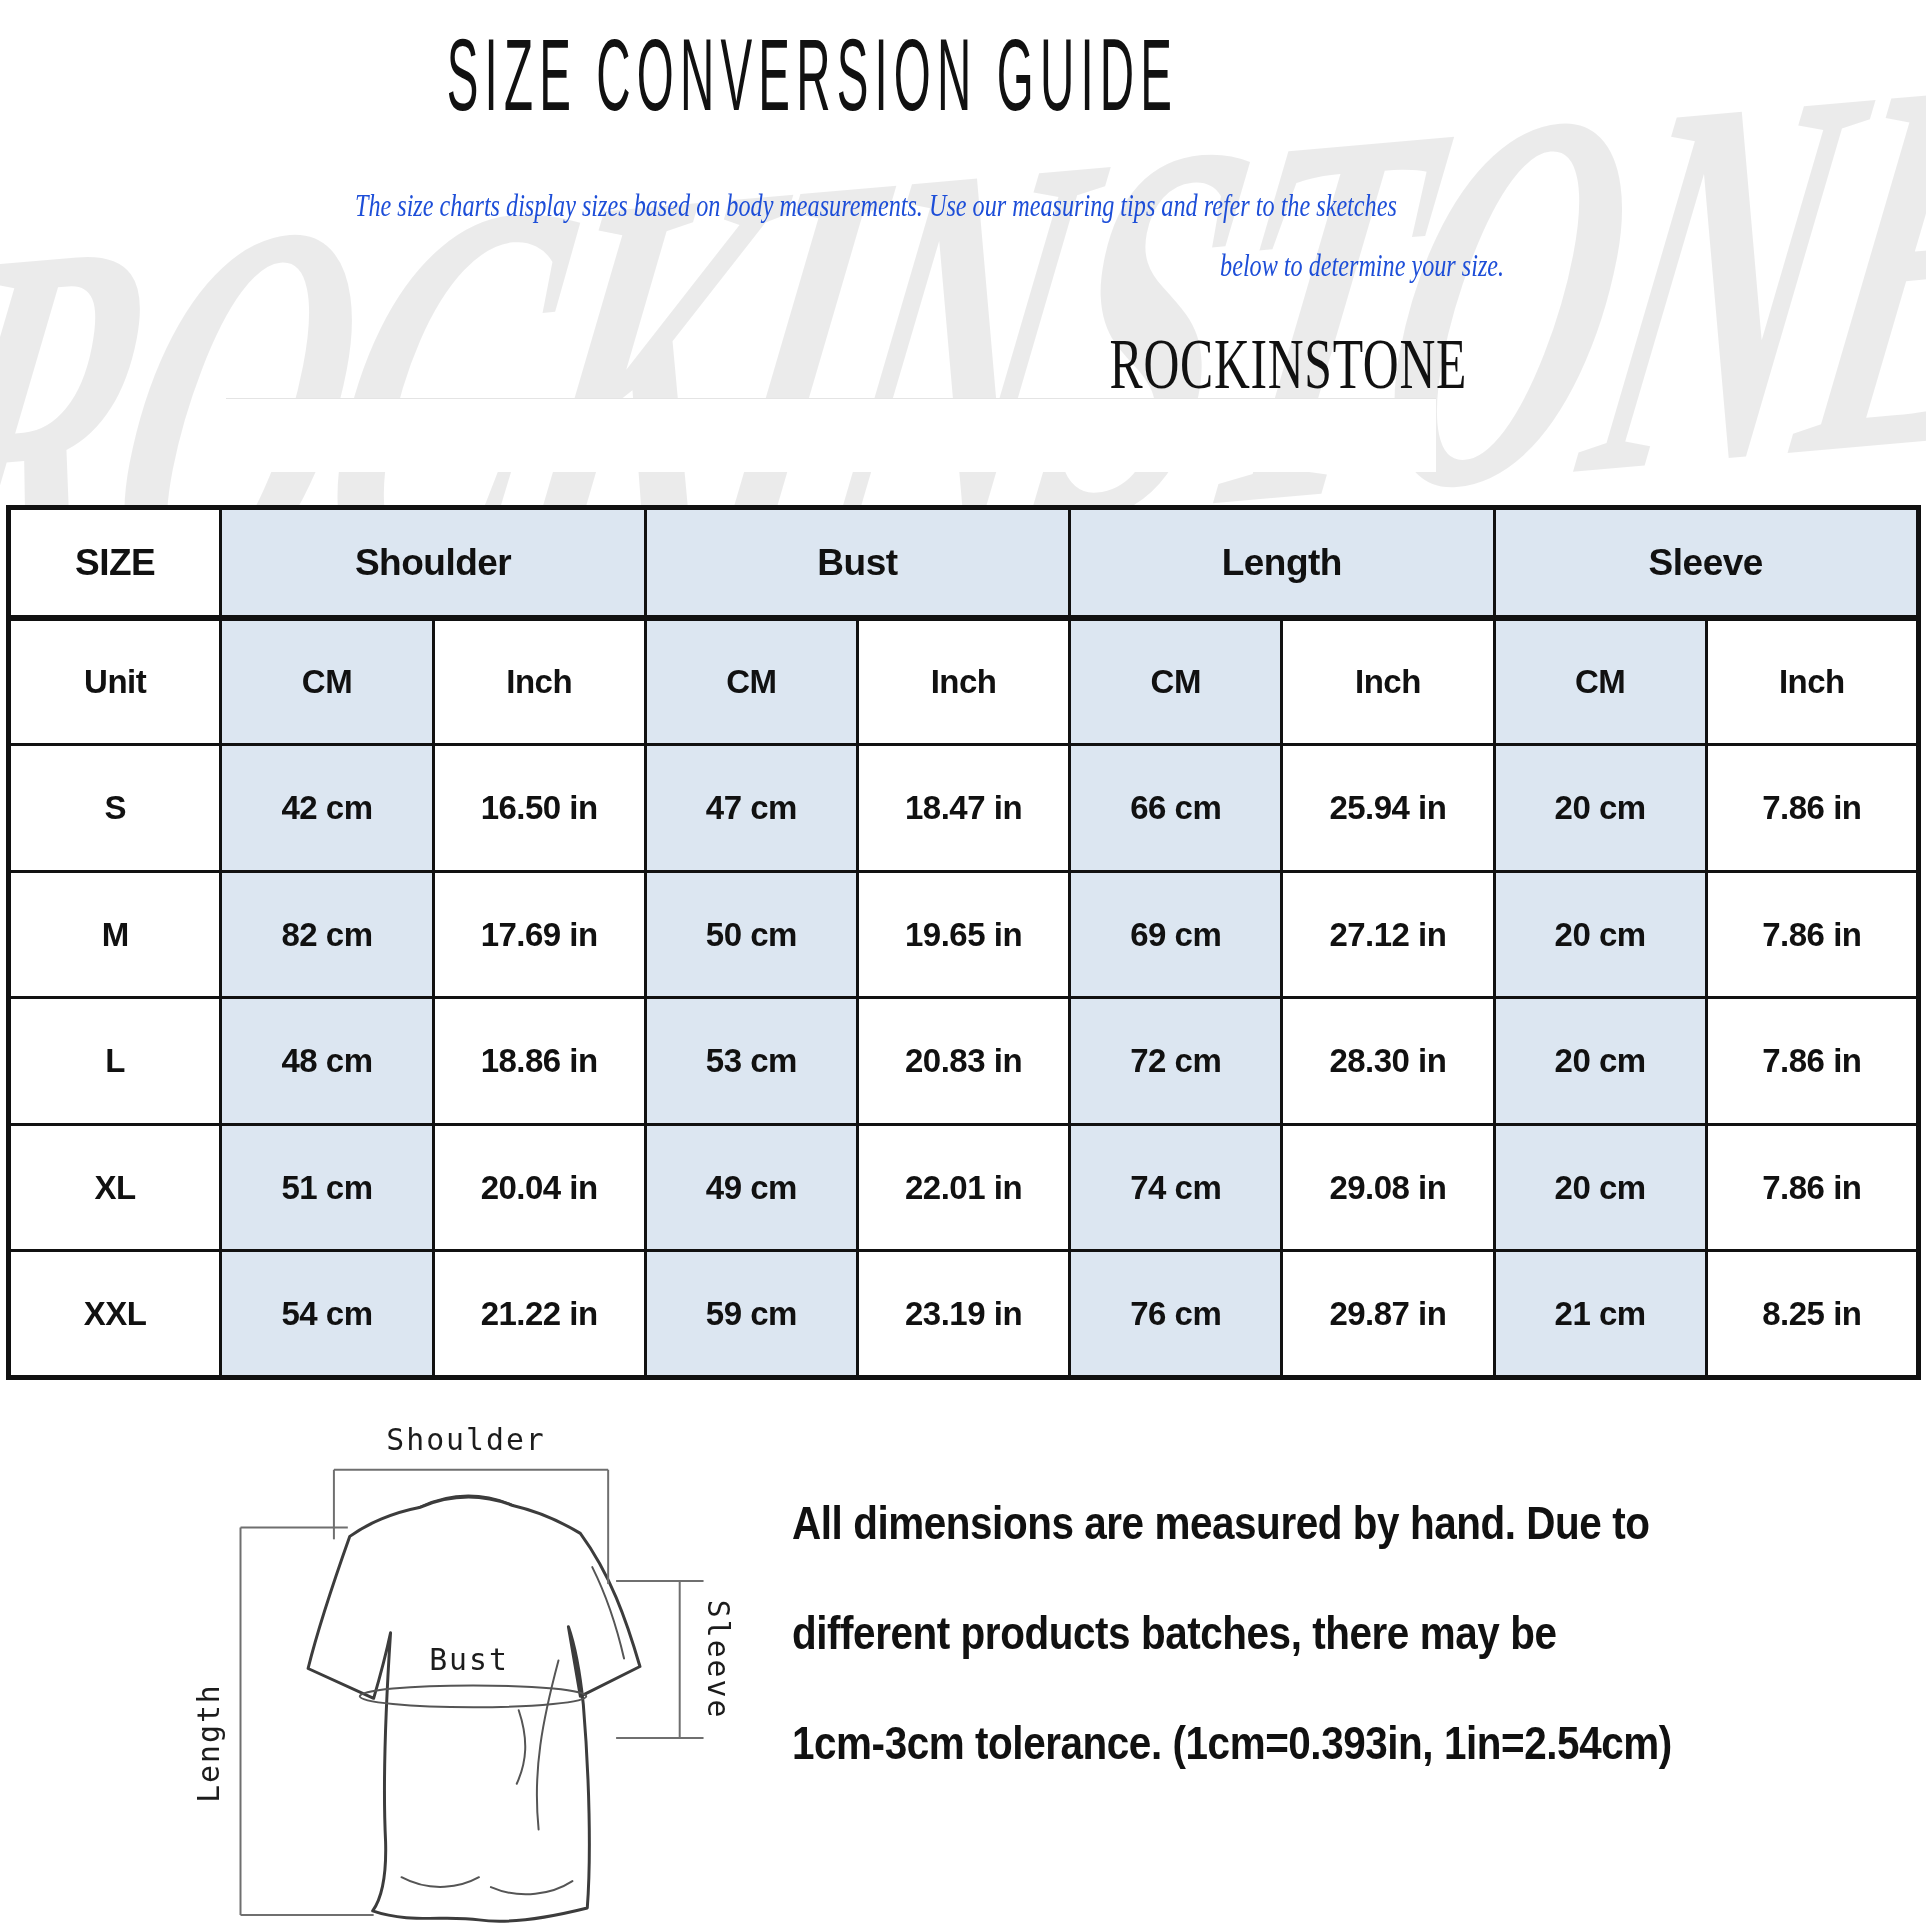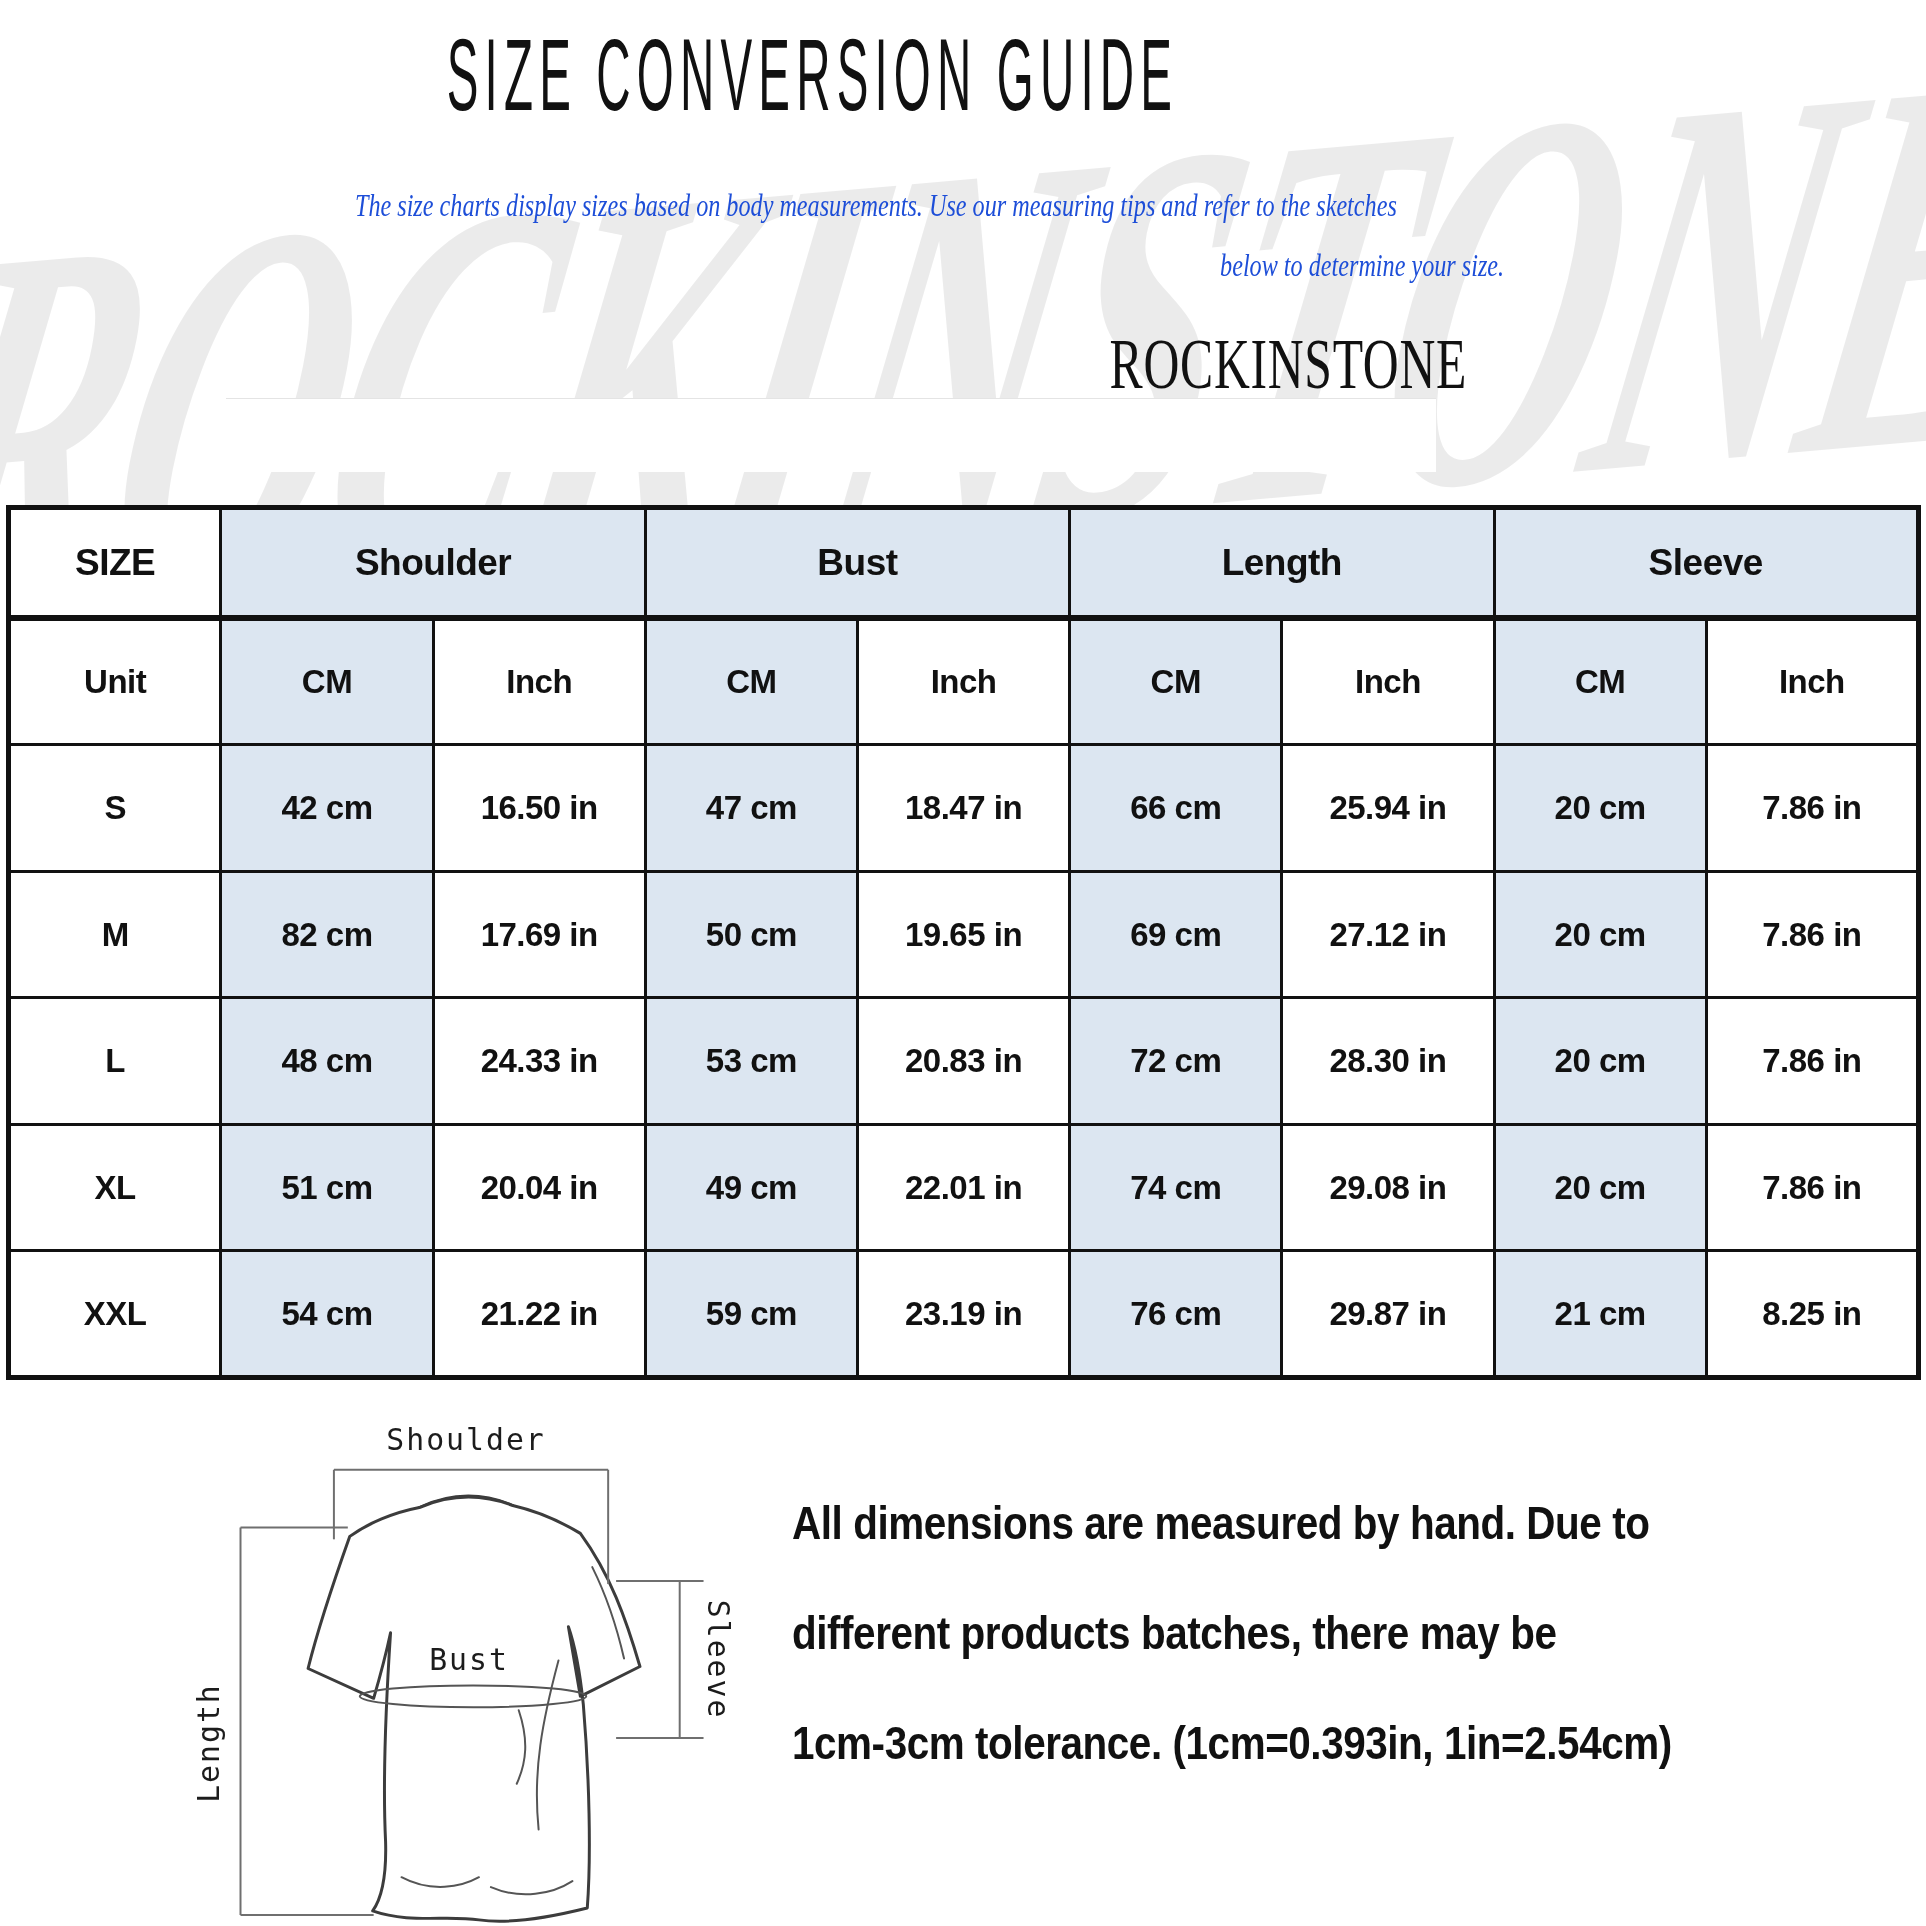--- a/index.html
+++ b/index.html
@@ -145,21 +145,21 @@
       <td class="blue">50 cm</td>
       <td>19.65 in</td>
       <td class="blue">69 cm</td>
       <td>27.12 in</td>
       <td class="blue">20 cm</td>
       <td>7.86 in</td>
     </tr>
     <tr>
       <td>L</td>
       <td class="blue">48 cm</td>
-      <td>24.33 in</td>
+      <td>18.86 in</td>
       <td class="blue">53 cm</td>
       <td>20.83 in</td>
       <td class="blue">72 cm</td>
       <td>28.30 in</td>
       <td class="blue">20 cm</td>
       <td>7.86 in</td>
     </tr>
     <tr>
       <td>XL</td>
       <td class="blue">51 cm</td>

